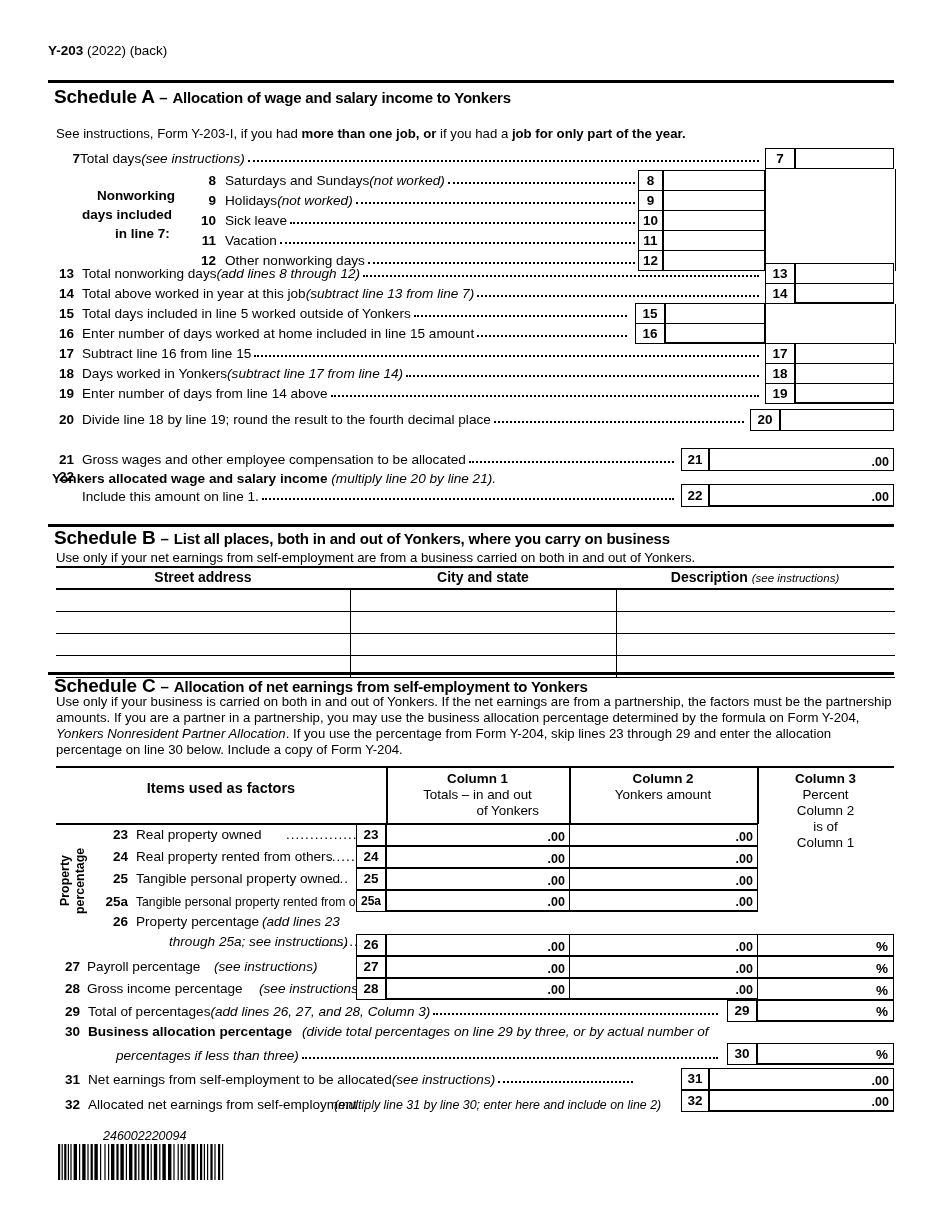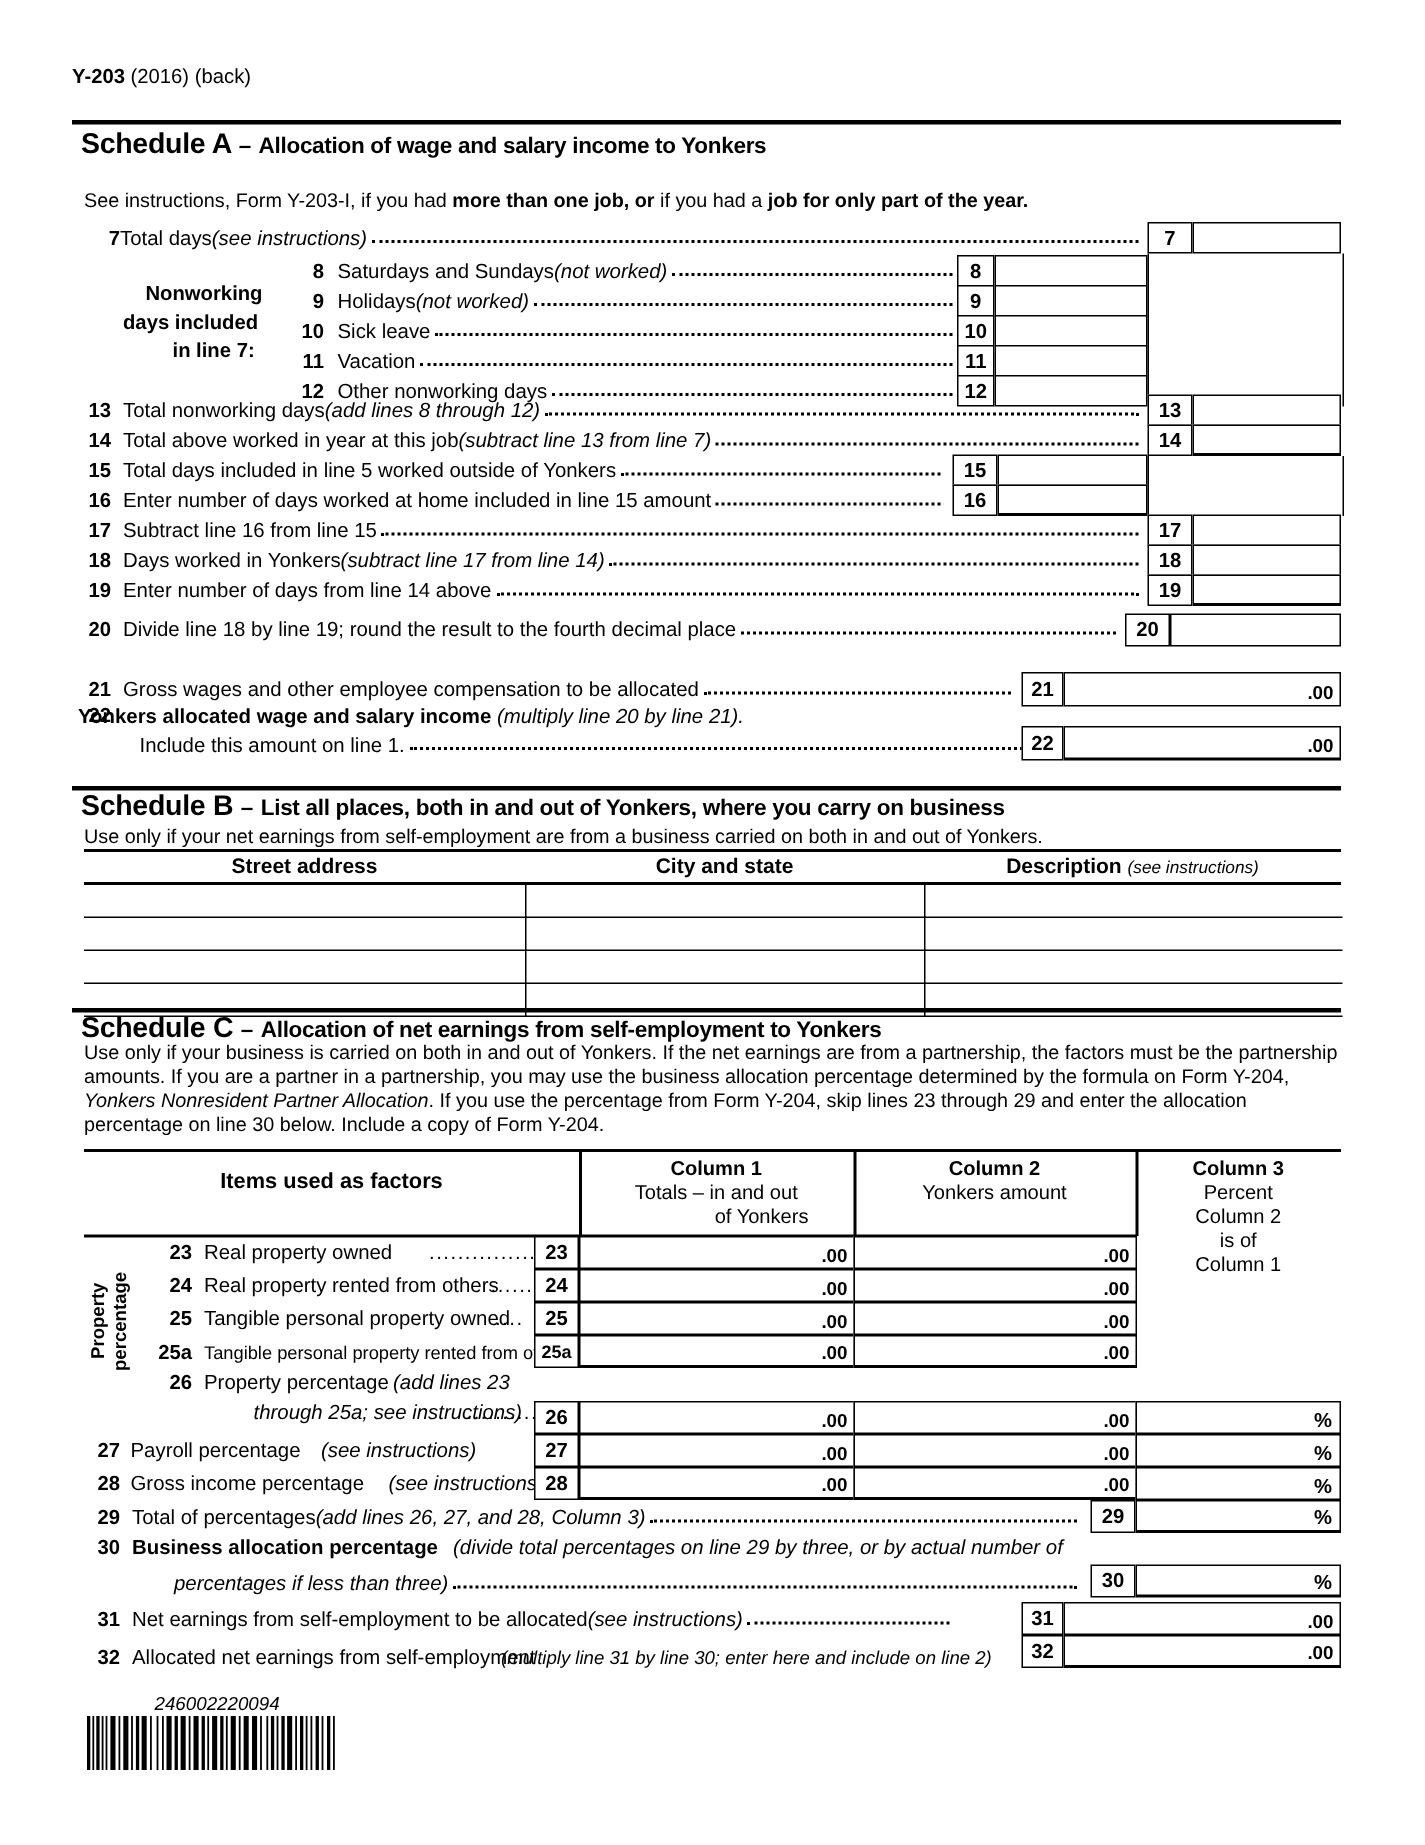--- a/index.html
+++ b/index.html
@@ -66,21 +66,21 @@
   #bcnum{left:103px;top:1129px;font-size:12.5px;font-style:italic;}
   #barcode{position:absolute;left:58px;top:1144px;height:36px;}
 </style>
 </head>
 <body>
 
 <div class="page">
 
   <div class="abs" id="formid">
     <span class="num">Y-203</span>
-    <span>(2016)</span>
+    <span>(2022)</span>
     <span>(back)</span>
   </div>
 
   <div class="hrule" style="left:48px;top:80px;width:846px;height:2.6px;"></div>
 
   <div class="abs schedTitle" style="left:54px;top:86px;">
     <span>Schedule A</span>
     <span class="sub">–</span>
     <span class="sub">Allocation of wage and salary income to Yonkers</span>
   </div>
@@ -221,21 +221,21 @@
   </div>
   <div class="bxnum" style="left:681px;top:448px;width:28px;height:23px;">21</div>
   <div class="bx" style="left:709px;top:448px;width:185px;height:23px;">
     <span class="cents">.00</span>
   </div>
 
   <div class="abs" style="left:52px;top:469px;width:640px;">
     <span class="lineno abs" style="left:0;width:22px">22</span>
     <span class="linetxt b" style="">Yonkers allocated wage and salary income </span><span class="linetxt i">(multiply line 20 by line 21).</span>
   </div>
-  <div class="abs row" style="left:93px;top:489px;width:595px;">
+  <div class="abs row" style="left:82px;top:489px;width:595px;">
     <span class="linetxt">Include this amount on line 1. </span>
     <span class="dots"></span>
   </div>
   <div class="bxnum" style="left:681px;top:484px;width:28px;height:23px;">22</div>
   <div class="bx thickbot" style="left:709px;top:484px;width:185px;height:23px;">
     <span class="cents">.00</span>
   </div>
 
   <div class="hrule" style="left:48px;top:524px;width:846px;height:2.6px;"></div>
 

